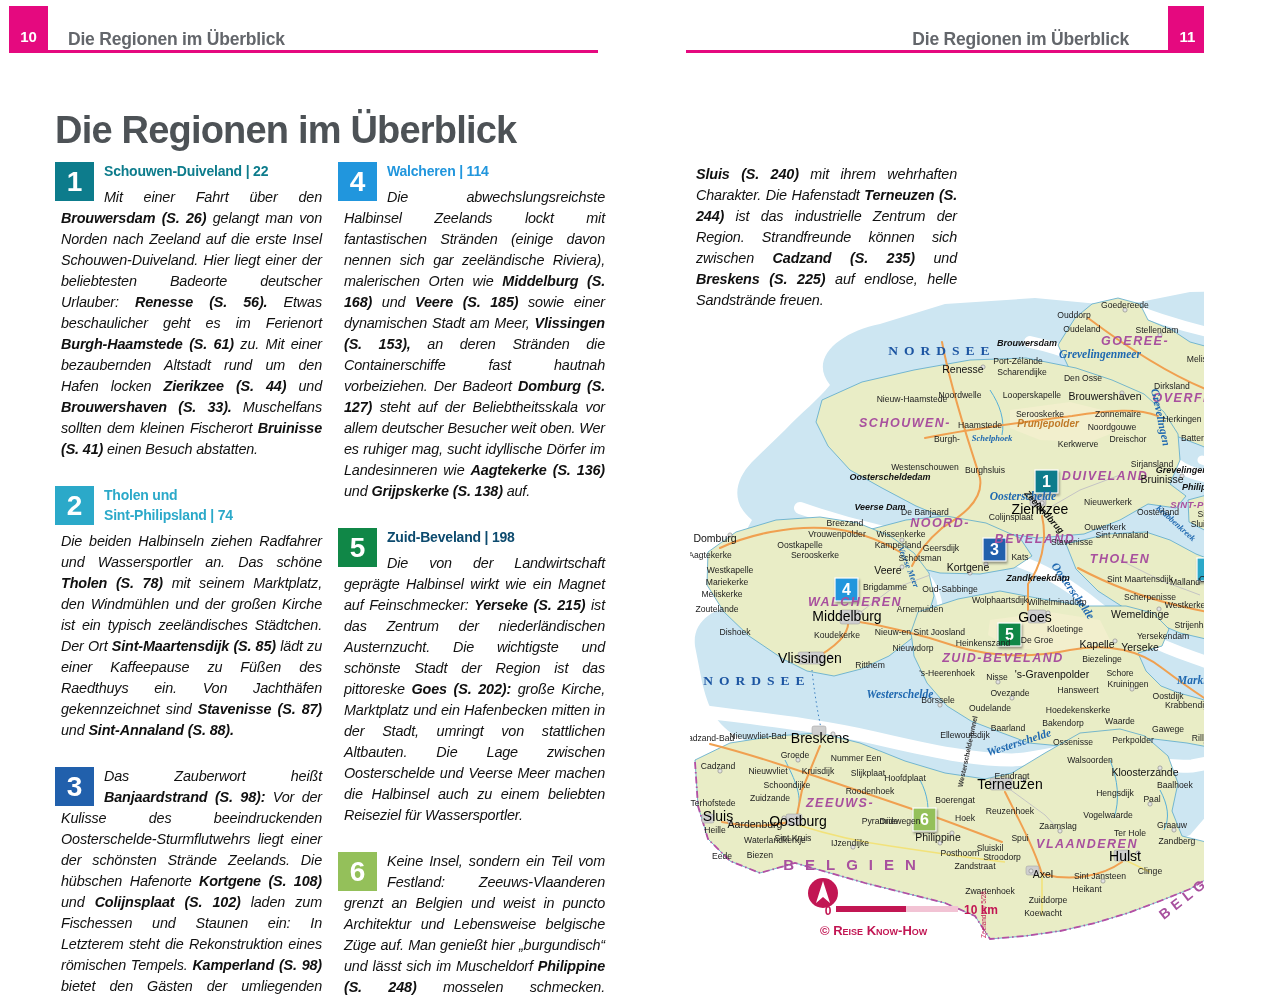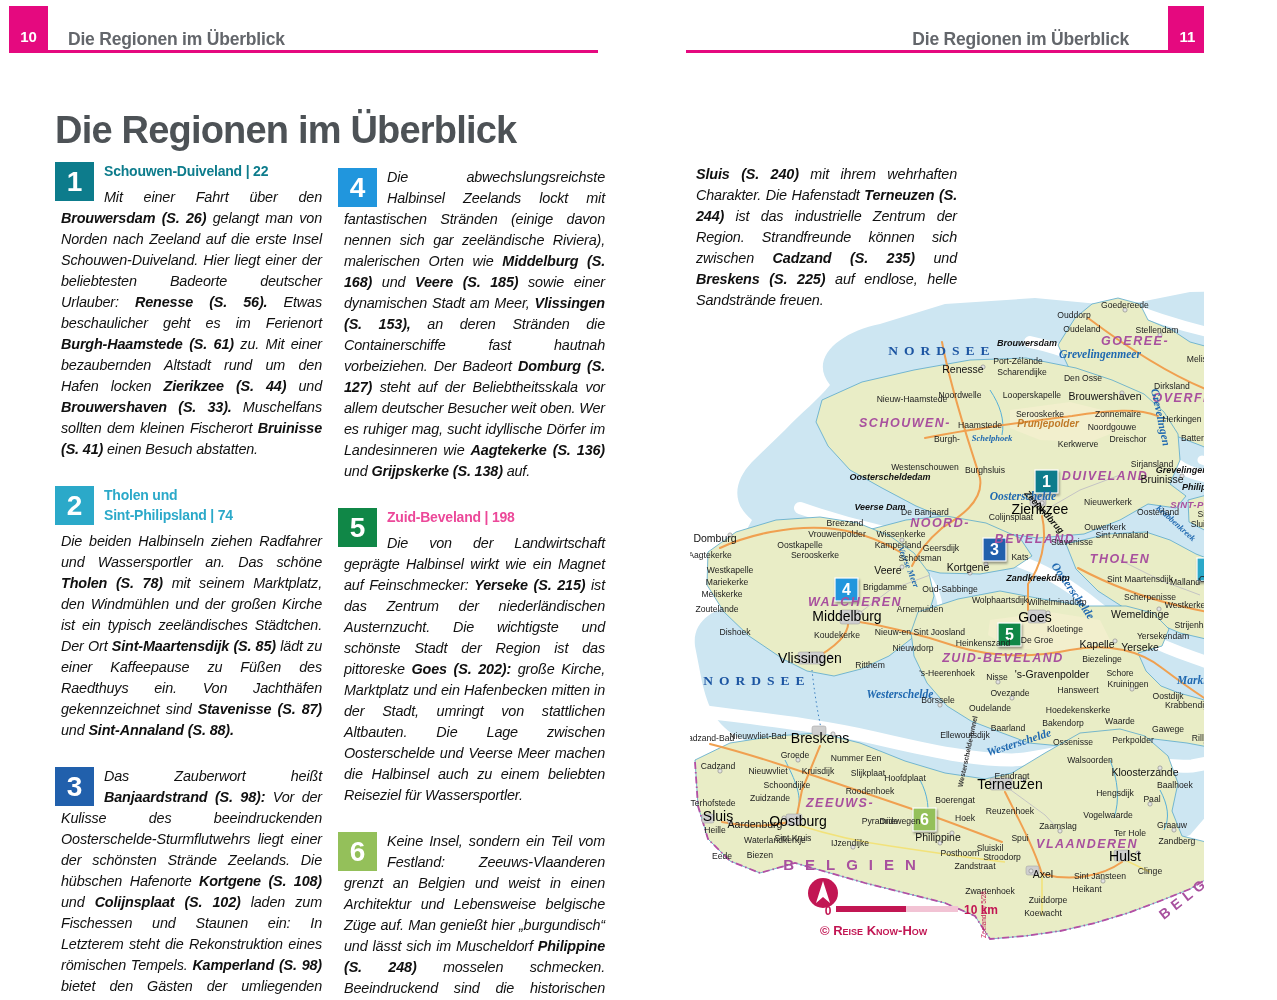--- a/index.html
+++ b/index.html
@@ -71,30 +71,31 @@
         <p class="sec-body"><span>Die beiden Halbinseln ziehen Radfahrer und Wassersportler an. Das schöne </span><b>Tholen (S. 78)</b><span> mit seinem Marktplatz, den Windmühlen und der großen Kirche ist ein typisch zeeländisches Städtchen. Der Ort </span><b>Sint-Maartensdijk (S. 85)</b><span> lädt zu einer Kaffeepause zu Füßen des Raedthuys ein. Von Jachthäfen gekennzeichnet sind </span><b>Stavenisse (S. 87)</b><span> und </span><b>Sint-Annaland (S. 88).</b></p>
       </div>
       <div class="section">
         <div class="num-badge" style="background: rgb(33, 96, 172);">3</div>
         <p class="sec-body"><span>Das Zauberwort heißt </span><b>Banjaardstrand (S. 98):</b><span> Vor der Kulisse des beeindruckenden Oosterschelde-Sturmflutwehrs liegt einer der schönsten Strände Zeelands. Die hübschen Hafenorte </span><b>Kortgene (S. 108)</b><span> und </span><b>Colijnsplaat (S. 102)</b><span> laden zum Fischessen und Staunen ein: In Letzterem steht die Rekonstruktion eines römischen Tempels. </span><b>Kamperland (S. 98)</b><span> bietet den Gästen der umliegenden Ferienanlagen Einkaufs- und Ausgehmöglichkeiten.</span></p>
       </div>
     </div>
   <div class="col" style="left:338px;top:161px;">
       <div class="section">
         <div class="num-badge" style="background: rgb(33, 150, 221);">4</div>
+        <h3 class="sec-title" style="color: rgb(33, 150, 221);">Walcheren | 114</h3>
         <p class="sec-body"><span>Die abwechslungsreichste Halbinsel Zeelands lockt mit fantastischen Stränden (einige davon nennen sich gar zeeländische Riviera), malerischen Orten wie </span><b>Middelburg (S. 168)</b><span> und </span><b>Veere (S. 185)</b><span> sowie einer dynamischen Stadt am Meer, </span><b>Vlissingen (S. 153),</b><span> an deren Stränden die Containerschiffe fast hautnah vorbeiziehen. Der Badeort </span><b>Domburg (S. 127)</b><span> steht auf der Beliebtheitsskala vor allem deutscher Besucher weit oben. Wer es ruhiger mag, sucht idyllische Dörfer im Landesinneren wie </span><b>Aagtekerke (S. 136)</b><span> und </span><b>Grijpskerke (S. 138)</b><span> auf.</span></p>
       </div>
       <div class="section">
         <div class="num-badge" style="background: rgb(16, 135, 71);">5</div>
-        <h3 class="sec-title" style="color: #ec4899;">Zuid-Beveland | 198</h3>
+        <h3 class="sec-title" style="color: #0c4a6e;">Zuid-Beveland | 198</h3>
         <p class="sec-body"><span>Die von der Landwirtschaft geprägte Halbinsel wirkt wie ein Magnet auf Feinschmecker: </span><b>Yerseke (S. 215)</b><span> ist das Zentrum der niederländischen Austernzucht. Die wichtigste und schönste Stadt der Region ist das pittoreske </span><b>Goes (S. 202):</b><span> große Kirche, Marktplatz und ein Hafenbecken mitten in der Stadt, umringt von stattlichen Altbauten. Die Lage zwischen Oosterschelde und Veerse Meer machen die Halbinsel auch zu einem beliebten Reiseziel für Wassersportler.</span></p>
       </div>
       <div class="section">
         <div class="num-badge" style="background: rgb(148, 192, 90);">6</div>
-        <p class="sec-body"><span>Keine Insel, sondern ein Teil vom Festland: Zeeuws-Vlaanderen grenzt an Belgien und weist in einen Architektur und Lebensweise belgische Züge auf. Man genießt hier „burgundisch“ und lässt sich im Muscheldorf </span><b>Philippine (S. 248)</b><span> mosselen schmecken. Beeindruckend sind die historischen Städte </span><b>Hulst (S. 252)</b><span> und</span></p>
+        <p class="sec-body"><span>Keine Insel, sondern ein Teil vom Festland: Zeeuws-Vlaanderen grenzt an Belgien und weist in puncto Architektur und Lebensweise belgische Züge auf. Man genießt hier „burgundisch“ und lässt sich im Muscheldorf </span><b>Philippine (S. 248)</b><span> mosselen schmecken. Beeindruckend sind die historischen Städte </span><b>Hulst (S. 252)</b><span> und</span></p>
       </div>
     </div>
   <div class="col" style="left:690px;top:158px;">
     <p class="cont-body"><b>Sluis (S. 240)</b><span> mit ihrem wehrhaften Charakter. Die Hafenstadt </span><b>Terneuzen (S. 244)</b><span> ist das industrielle Zentrum der Region. Strandfreunde können sich zwischen </span><b>Cadzand (S. 235)</b><span> und </span><b>Breskens (S. 225)</b><span> auf endlose, helle Sandstrände freuen.</span></p>
   </div>
 
   <div id="map-wrap">
   <svg id="map-svg" width="587" height="670" viewBox="0 0 587 670" xmlns="http://www.w3.org/2000/svg">
 
     <path fill="#cde6f2" d="M140,95 C118,68 150,42 190,34 L255,14 L345,8 L430,16 L500,2 L587,0 L587,440 L560,470 L530,510

